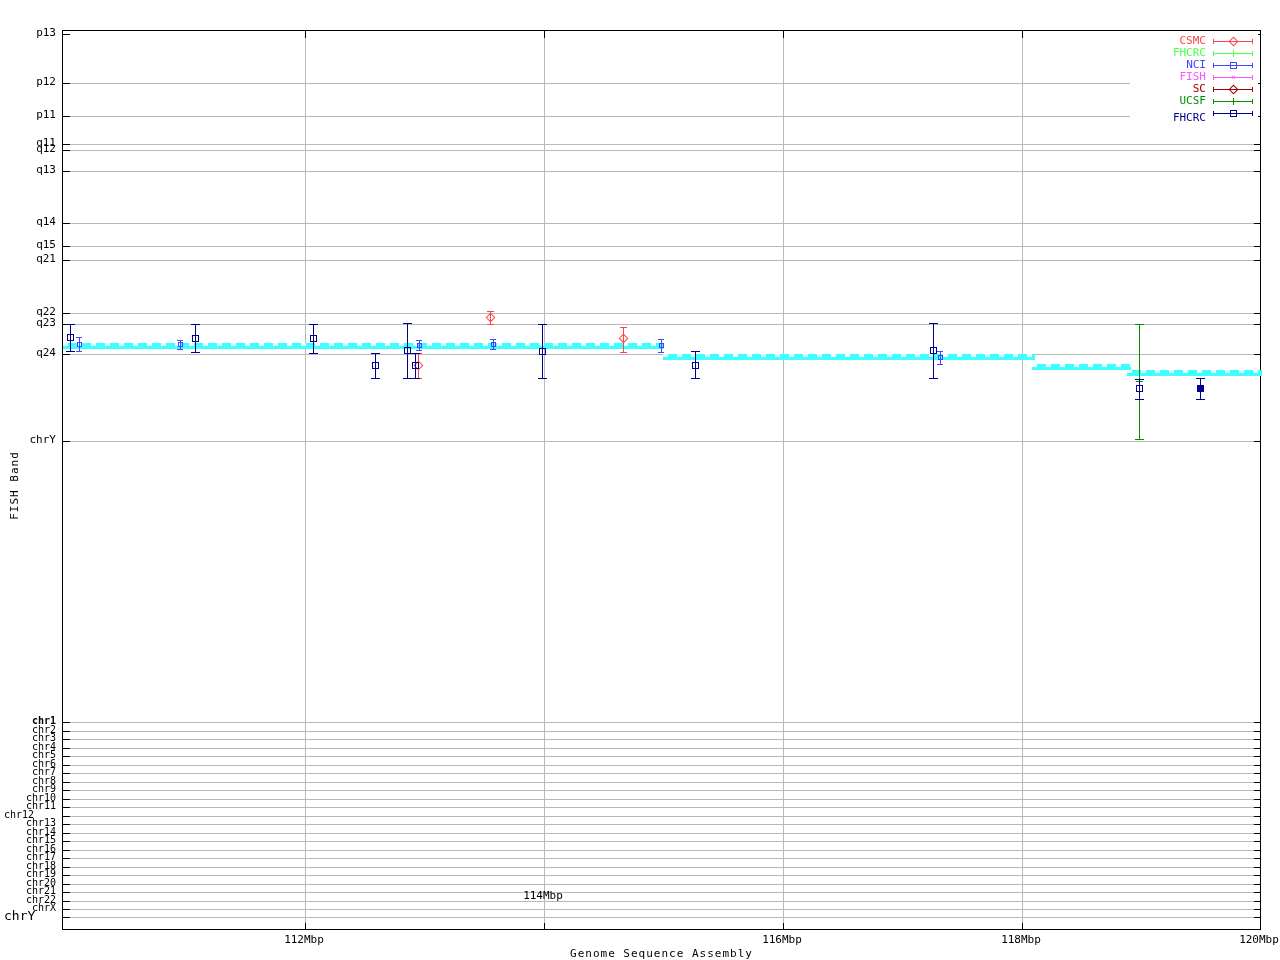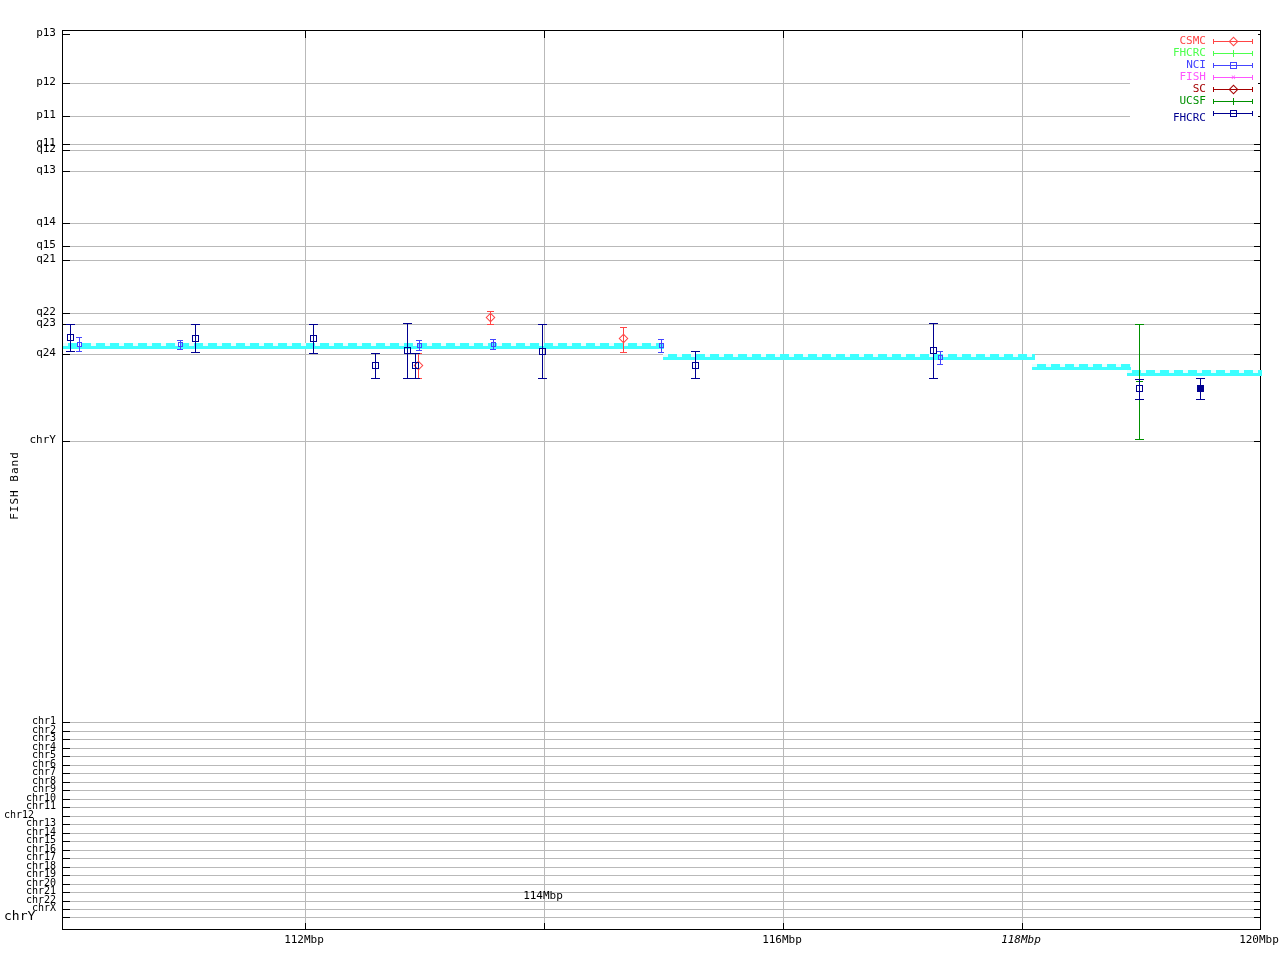--- a/index.html
+++ b/index.html
@@ -13,20 +13,21 @@
           font-size:11px;letter-spacing:1px;transform:rotate(-90deg);}
   #plot{position:absolute;border:1px solid #000;box-sizing:border-box;}
   .abs{position:absolute;}
   .lbl{position:absolute;white-space:nowrap;}
 </style>
 </head>
 <body>
 
 <div id="app">
   <div id="ylabel">FISH Band</div>
+  <div id="xlabel">Genome Sequence Assembly</div>
   <div id="plot" style="left: 62px; top: 30px; width: 1199px; height: 900px;">
       <div class="abs" style="left: 0px; top: 3px; width: 7px; height: 1px; background: rgb(0, 0, 0);"></div>
       <div class="abs" style="left: 1191px; top: 3px; width: 7px; height: 1px; background: rgb(0, 0, 0);"></div>
       <div class="abs" style="left: 1px; top: 52px; width: 1197px; height: 1px; background: rgb(185, 185, 185);"></div>
       <div class="abs" style="left: 0px; top: 52px; width: 7px; height: 1px; background: rgb(0, 0, 0);"></div>
       <div class="abs" style="left: 1191px; top: 52px; width: 7px; height: 1px; background: rgb(0, 0, 0);"></div>
       <div class="abs" style="left: 1px; top: 85px; width: 1197px; height: 1px; background: rgb(185, 185, 185);"></div>
       <div class="abs" style="left: 0px; top: 85px; width: 7px; height: 1px; background: rgb(0, 0, 0);"></div>
       <div class="abs" style="left: 1191px; top: 85px; width: 7px; height: 1px; background: rgb(0, 0, 0);"></div>
       <div class="abs" style="left: 1px; top: 113px; width: 1197px; height: 1px; background: rgb(185, 185, 185);"></div>
@@ -289,21 +290,21 @@
     <div class="abs lbl" style="left: 4px; top: 137px; width: 52px; text-align: right; font-size: 11px; line-height: 12px;">q11</div>
     <div class="abs lbl" style="left: 4px; top: 143px; width: 52px; text-align: right; font-size: 11px; line-height: 12px;">q12</div>
     <div class="abs lbl" style="left: 4px; top: 164px; width: 52px; text-align: right; font-size: 11px; line-height: 12px;">q13</div>
     <div class="abs lbl" style="left: 4px; top: 216px; width: 52px; text-align: right; font-size: 11px; line-height: 12px;">q14</div>
     <div class="abs lbl" style="left: 4px; top: 239px; width: 52px; text-align: right; font-size: 11px; line-height: 12px;">q15</div>
     <div class="abs lbl" style="left: 4px; top: 253px; width: 52px; text-align: right; font-size: 11px; line-height: 12px;">q21</div>
     <div class="abs lbl" style="left: 4px; top: 306px; width: 52px; text-align: right; font-size: 11px; line-height: 12px;">q22</div>
     <div class="abs lbl" style="left: 4px; top: 317px; width: 52px; text-align: right; font-size: 11px; line-height: 12px;">q23</div>
     <div class="abs lbl" style="left: 4px; top: 347px; width: 52px; text-align: right; font-size: 11px; line-height: 12px;">q24</div>
     <div class="abs lbl" style="left: 4px; top: 434px; width: 52px; text-align: right; font-size: 11px; line-height: 12px;">chrY</div>
-    <div class="abs lbl" style="left: 4px; top: 716px; width: 52px; text-align: right; font-size: 10px; line-height: 9px;">chr1</div>
+    <div class="abs lbl" style="left: 4px; top: 716px; width: 52px; text-align: right; font-size: 10px; line-height: 9px; font-weight: bold;">chr1</div>
     <div class="abs lbl" style="left: 4px; top: 725px; width: 52px; text-align: right; font-size: 10px; line-height: 9px;">chr2</div>
     <div class="abs lbl" style="left: 4px; top: 733px; width: 52px; text-align: right; font-size: 10px; line-height: 9px;">chr3</div>
     <div class="abs lbl" style="left: 4px; top: 742px; width: 52px; text-align: right; font-size: 10px; line-height: 9px;">chr4</div>
     <div class="abs lbl" style="left: 4px; top: 750px; width: 52px; text-align: right; font-size: 10px; line-height: 9px;">chr5</div>
     <div class="abs lbl" style="left: 4px; top: 759px; width: 52px; text-align: right; font-size: 10px; line-height: 9px;">chr6</div>
     <div class="abs lbl" style="left: 4px; top: 767px; width: 52px; text-align: right; font-size: 10px; line-height: 9px;">chr7</div>
     <div class="abs lbl" style="left: 4px; top: 776px; width: 52px; text-align: right; font-size: 10px; line-height: 9px;">chr8</div>
     <div class="abs lbl" style="left: 4px; top: 784px; width: 52px; text-align: right; font-size: 10px; line-height: 9px;">chr9</div>
     <div class="abs lbl" style="left: 4px; top: 793px; width: 52px; text-align: right; font-size: 10px; line-height: 9px;">chr10</div>
     <div class="abs lbl" style="left: 4px; top: 801px; width: 52px; text-align: right; font-size: 10px; line-height: 9px;">chr11</div>
@@ -316,15 +317,15 @@
     <div class="abs lbl" style="left: 4px; top: 861px; width: 52px; text-align: right; font-size: 10px; line-height: 9px;">chr18</div>
     <div class="abs lbl" style="left: 4px; top: 869px; width: 52px; text-align: right; font-size: 10px; line-height: 9px;">chr19</div>
     <div class="abs lbl" style="left: 4px; top: 878px; width: 52px; text-align: right; font-size: 10px; line-height: 9px;">chr20</div>
     <div class="abs lbl" style="left: 4px; top: 886px; width: 52px; text-align: right; font-size: 10px; line-height: 9px;">chr21</div>
     <div class="abs lbl" style="left: 4px; top: 895px; width: 52px; text-align: right; font-size: 10px; line-height: 9px;">chr22</div>
     <div class="abs lbl" style="left: 4px; top: 903px; width: 52px; text-align: right; font-size: 10px; line-height: 9px;">chrX</div>
     <div class="abs lbl" style="left: 4px; top: 911px; width: 52px; font-size: 13px; line-height: 9px;">chrY</div>
     <div class="abs lbl" style="left: 264px; top: 934px; width: 80px; text-align: center; font-size: 11px; line-height: 12px;">112Mbp</div>
     <div class="abs lbl" style="left: 503px; top: 890px; width: 80px; text-align: center; font-size: 11px; line-height: 12px;">114Mbp</div>
     <div class="abs lbl" style="left: 742px; top: 934px; width: 80px; text-align: center; font-size: 11px; line-height: 12px;">116Mbp</div>
-    <div class="abs lbl" style="left: 981px; top: 934px; width: 80px; text-align: center; font-size: 11px; line-height: 12px; font-style: italic;">118Mbp</div>
+    <div class="abs lbl" style="left: 981px; top: 934px; width: 80px; text-align: center; font-size: 11px; line-height: 12px;">118Mbp</div>
     <div class="abs lbl" style="left: 1219px; top: 934px; width: 80px; text-align: center; font-size: 11px; line-height: 12px;">120Mbp</div>
   </div>
 
 </body></html>

